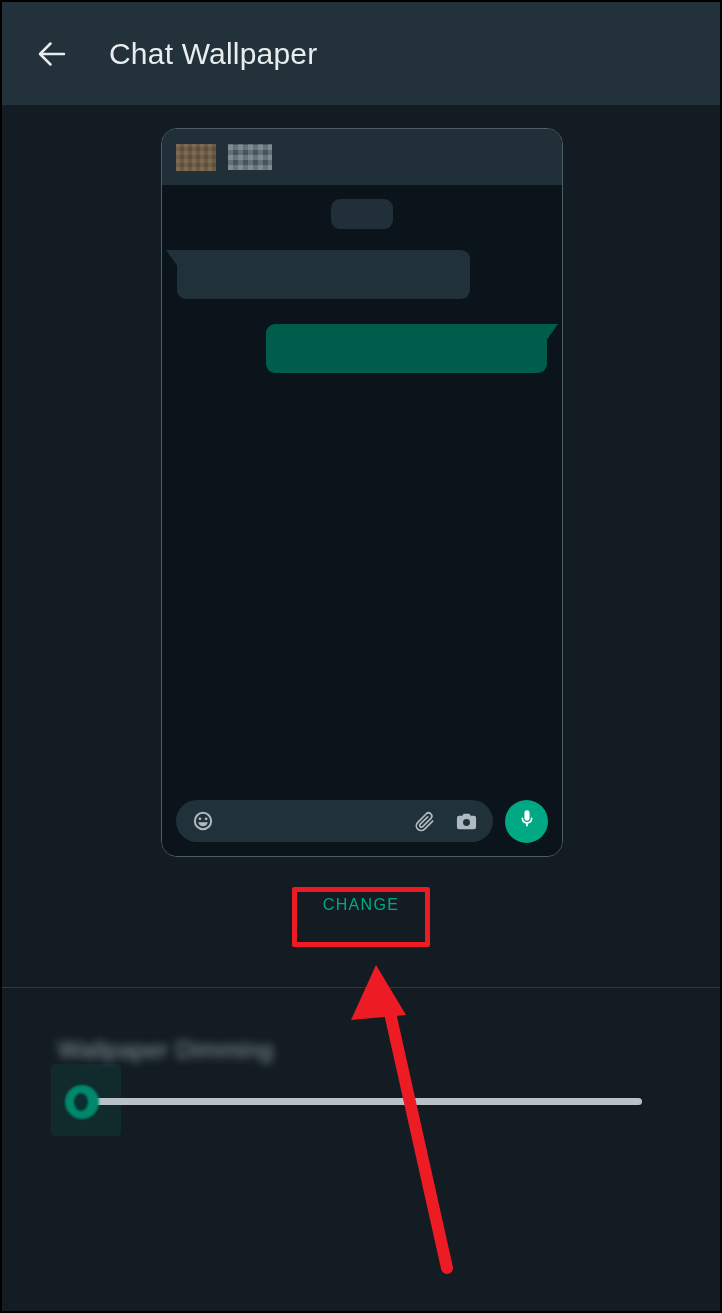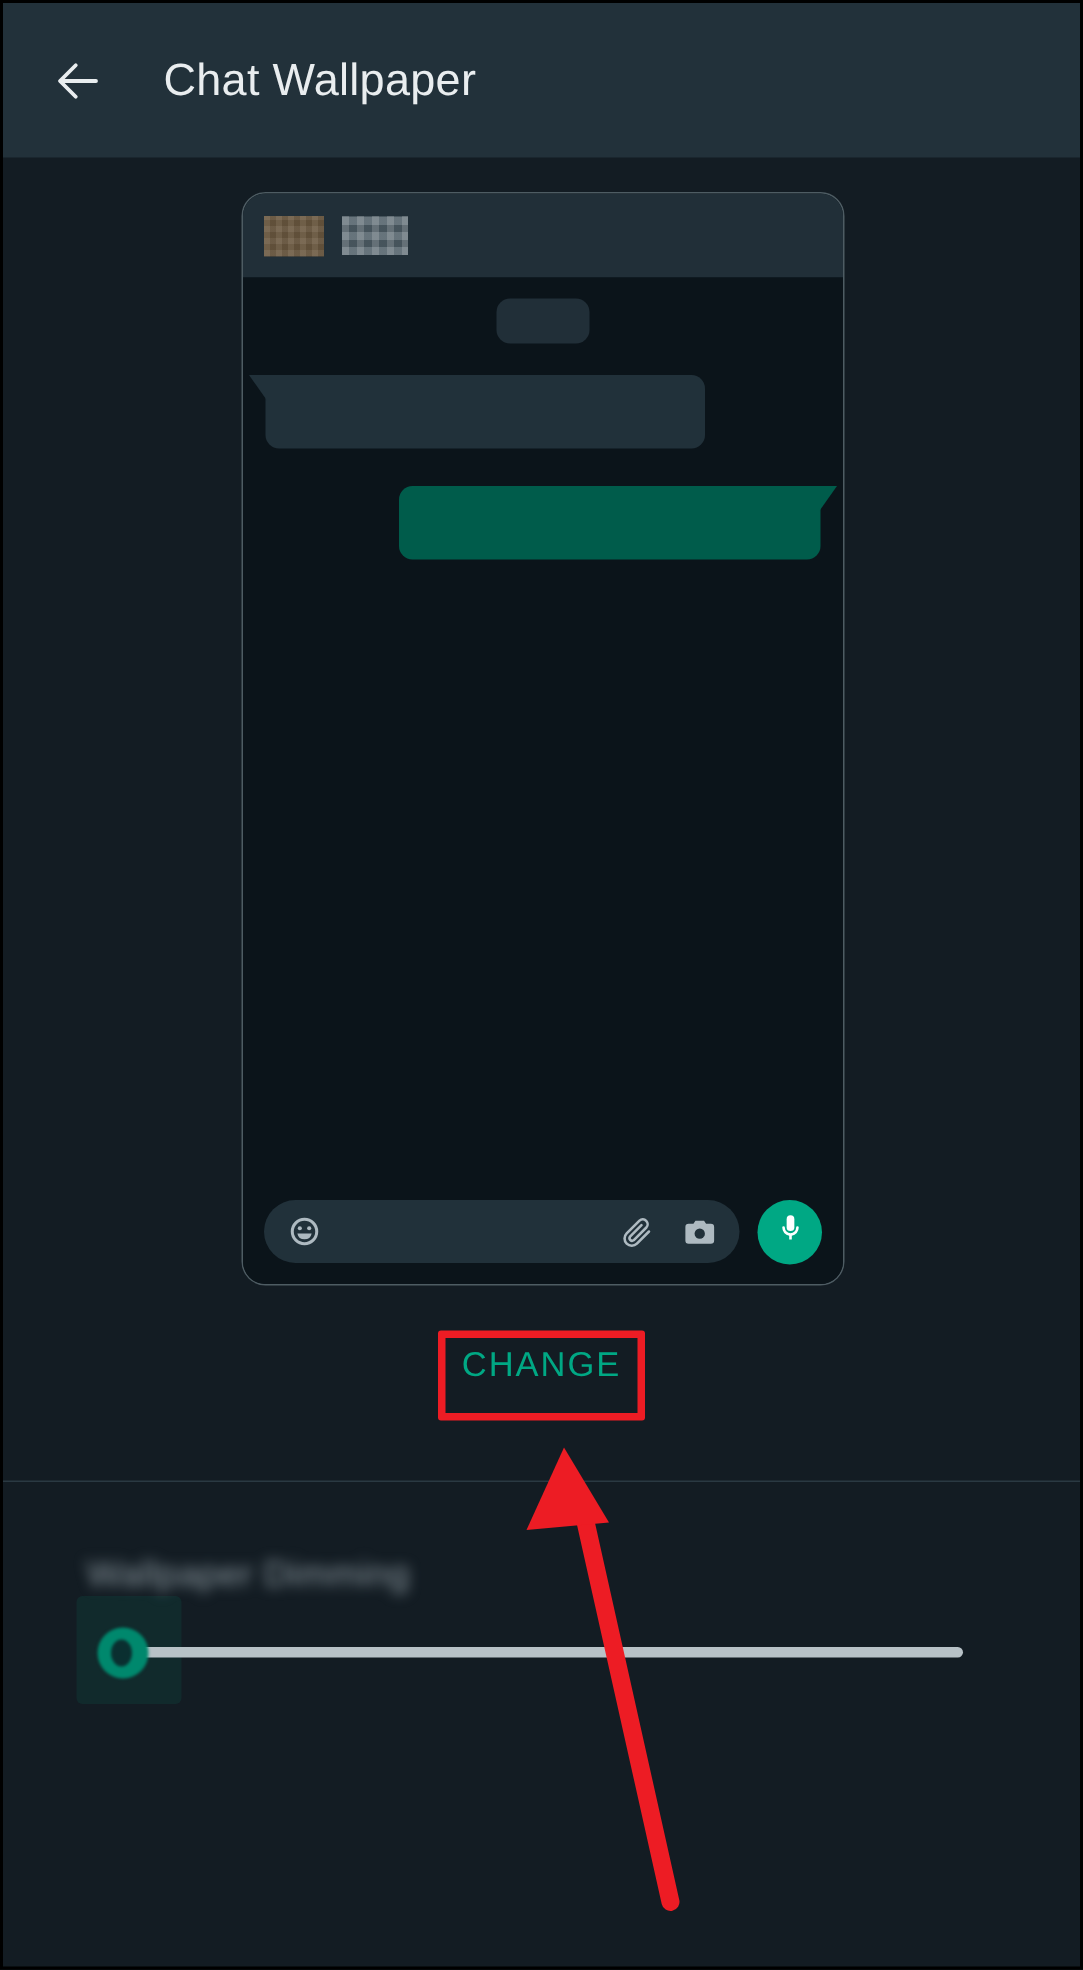--- a/index.html
+++ b/index.html
@@ -212,21 +212,21 @@
   #change-wrap {
     position: absolute;
     left: 0;
     top: 880px;
     width: 718px;
     display: flex;
     justify-content: center;
   }
   #change-btn {
     color: #00a884;
-    font-size: 23px;
+    font-size: 16px;
     letter-spacing: 1.3px;
     font-weight: 400;
     padding: 14px 26px;
     background: transparent;
     border: none;
     font-family: "Liberation Sans", sans-serif;
   }
   
   #change-highlight {
     position: absolute;

